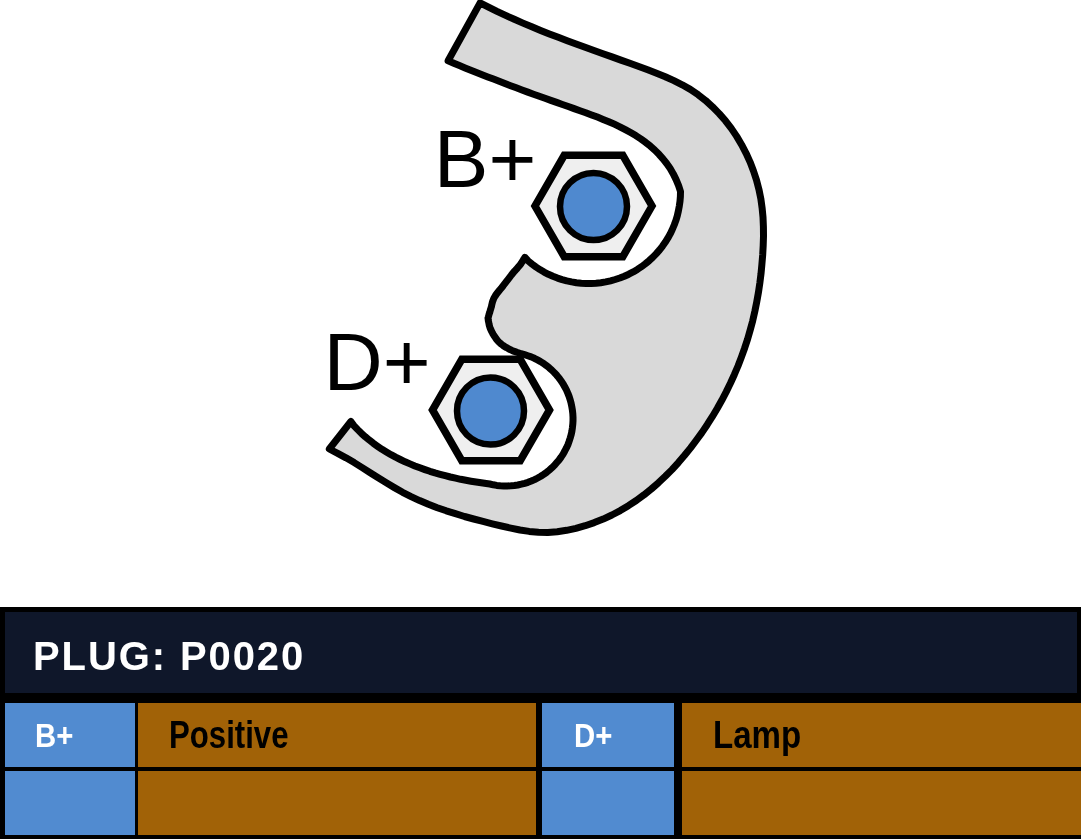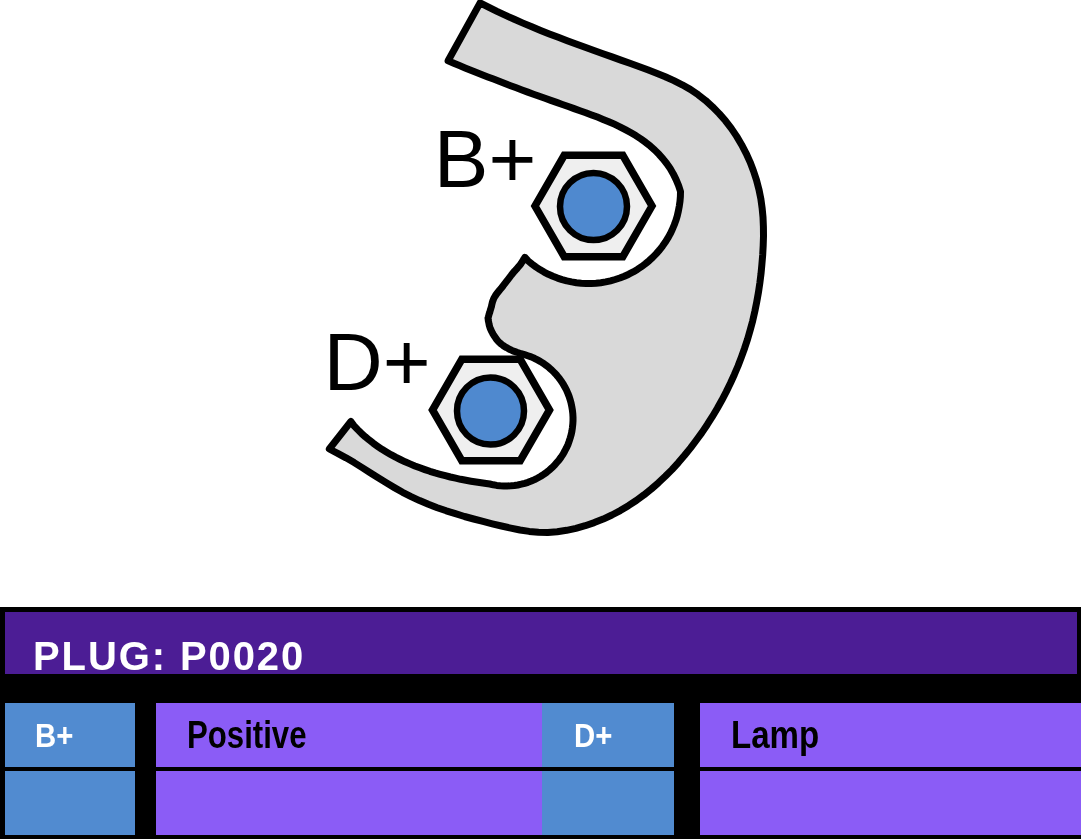--- a/index.html
+++ b/index.html
@@ -1,23 +1,23 @@
 <!DOCTYPE html>
 <html><head>
 <meta charset="utf-8">
 <style>
   html,body { margin:0; padding:0; background:#ffffff; }
   body { width:1081px; height:839px; position:relative; font-family:"Liberation Sans", sans-serif; overflow:hidden; }
   .fig { position:absolute; left:0; top:0; }
   .tbl { position:absolute; left:0; top:607px; width:1081px; height:232px; background:#000; box-sizing:border-box; }
-  .hdr { position:absolute; left:4.5px; top:4.5px; width:1072px; height:62px; background:#4c1d95;
+  .hdr { position:absolute; left:4.5px; top:4.5px; width:1072px; height:81px; background:#0f172a;
          color:#fff; font-weight:bold; font-size:40px; letter-spacing:1.9px; line-height:88px; padding-left:28.5px; box-sizing:border-box; }
   .cell { position:absolute; box-sizing:border-box; }
   .blue { background:#518bd0; }
-  .gray { background:#8b5cf6;margin-left:18px; }
+  .gray { background:#a16207; }
   .r2 { top:95.5px; height:64px; }
   .r3 { top:164px; height:63.5px; }
   .c1 { left:4.5px; width:130.2px; }
   .c2 { left:137.7px; width:398.6px; }
   .c3 { left:541.7px; width:132.3px; }
   .c4 { left:682px; width:398.5px; }
   .t-small { color:#fff; font-weight:bold; font-size:33px; line-height:66.8px; padding-left:30px; }
   .t-big { color:#000; font-weight:bold; font-size:38px; line-height:64.5px; padding-left:31.5px; }
   .sq { display:inline-block; transform-origin:0 50%; }
 </style>

